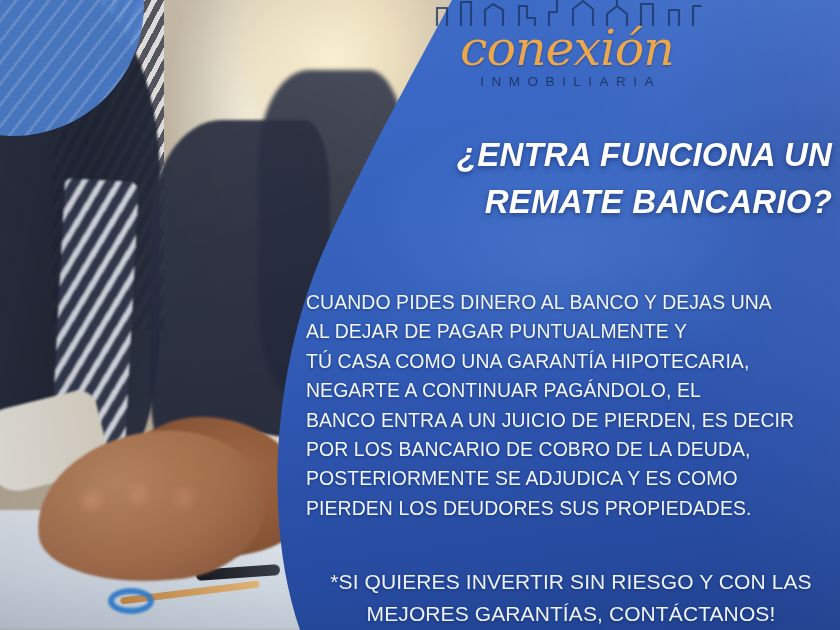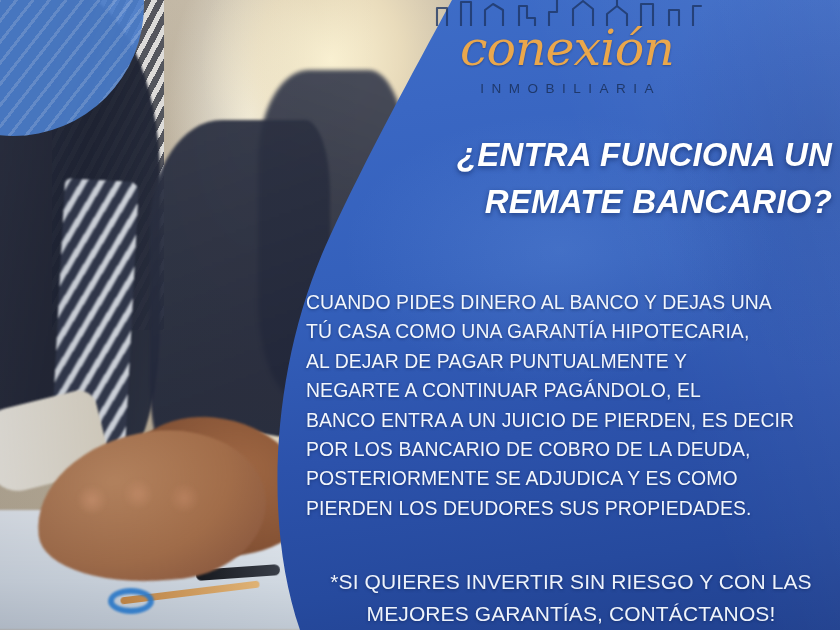--- a/index.html
+++ b/index.html
@@ -208,21 +208,21 @@
     font-style:italic;
     font-size:49px;
     font-weight:400;
     color:#eaa74c;
     letter-spacing:-1px;
     line-height:1.02;
     text-shadow:0 1px 2px rgba(20,40,90,.45);
   }
   .brand-sub{
     display:block;
-    margin-top:7px;
+    margin-top:0;
     font-size:13.5px;
     font-weight:400;
     color:#1d3564;
     letter-spacing:7.5px;
     text-indent:7.5px;
     opacity:.92;
   }
 
   
   .headline{
@@ -312,22 +312,22 @@
       <span class="brand-sub">INMOBILIARIA</span>
     </div>
 
     <h1 class="headline">
       <span class="hl1">¿ENTRA FUNCIONA UN</span>
       <span class="hl2">REMATE BANCARIO?</span>
     </h1>
 
     <div class="body-copy">
       <p>CUANDO PIDES DINERO AL BANCO Y DEJAS UNA</p>
+      <p>AL DEJAR DE PAGAR PUNTUALMENTE Y</p>
       <p>TÚ CASA COMO UNA GARANTÍA HIPOTECARIA,</p>
-      <p>AL DEJAR DE PAGAR PUNTUALMENTE Y</p>
       <p>NEGARTE A CONTINUAR PAGÁNDOLO, EL</p>
       <p>BANCO ENTRA A UN JUICIO DE PIERDEN, ES DECIR</p>
       <p>POR LOS BANCARIO DE COBRO DE LA DEUDA,</p>
       <p>POSTERIORMENTE SE ADJUDICA Y ES COMO</p>
       <p>PIERDEN LOS DEUDORES SUS PROPIEDADES.</p>
     </div>
 
     <div class="cta">
       <p>*SI QUIERES INVERTIR SIN RIESGO Y CON LAS</p>
       <p>MEJORES GARANTÍAS, CONTÁCTANOS!</p>

